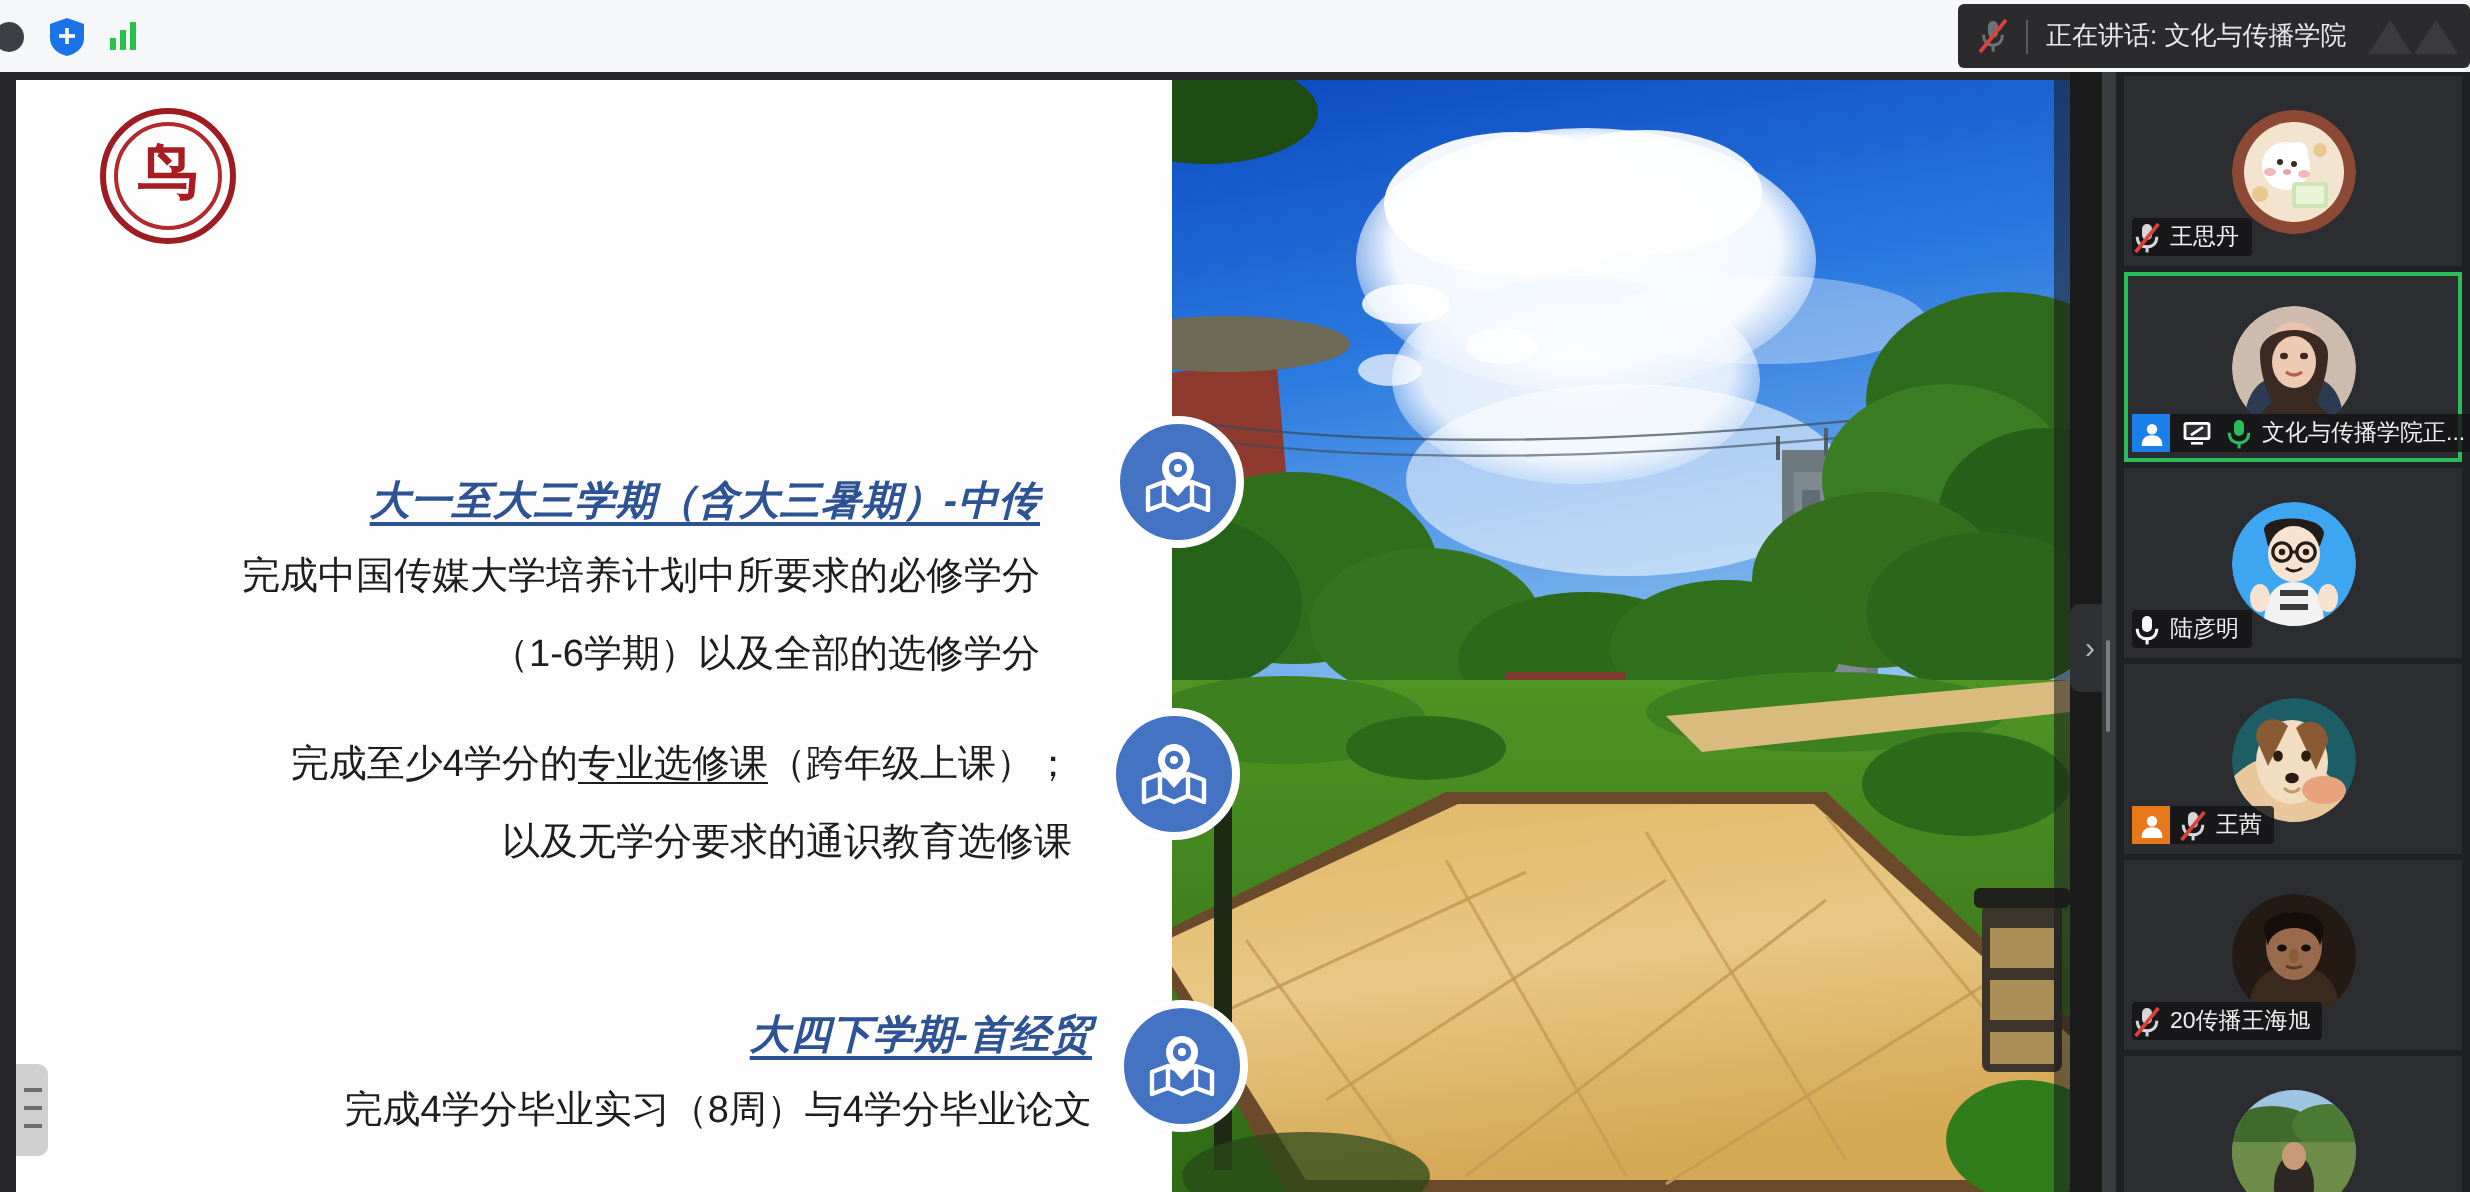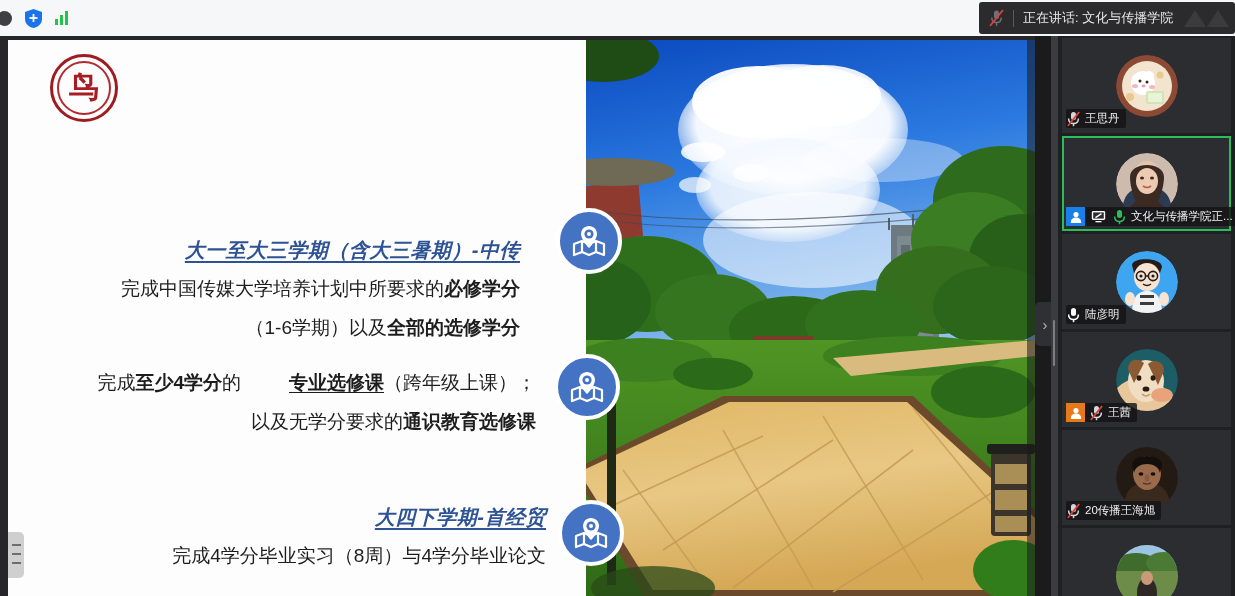--- a/index.html
+++ b/index.html
@@ -62,22 +62,22 @@
     line-height:1; transform:translateY(-1px); }
   .slide-title{ font-size:34px; font-weight:bold; color:#1c1c1c;
     letter-spacing:1px; }
 
   
   .block{ position:absolute; width:500px; text-align:right; }
   .b-head{ color:#2e5395; font-weight:bold; font-style:italic;
     font-size:20px; text-decoration:underline; text-underline-offset:4px;
     letter-spacing:.5px; }
   .b-line{ color:#1d1d1d; font-size:19px; margin-top:11px; line-height:1.45; }
-  .b-line b{ font-weight:bold; }
-  .b-line u{ text-decoration:underline; text-underline-offset:3px;padding-left:48px; }
+  .b-line b{ font-weight:normal; }
+  .b-line u{ text-decoration:underline; text-underline-offset:3px; }
 
   #block1{ left:12px; top:172px;margin-top:25px; }
   #block2{ left:28px; top:318px; }
   #block3{ left:38px; top:464px; }
 
   
   .pin{ position:absolute; width:66px; height:66px; border-radius:50%;
     background:#4573c4; border:4px solid #ffffff; display:flex;
     align-items:center; justify-content:center; }
   #pin1{ left:548px; top:168px; }

